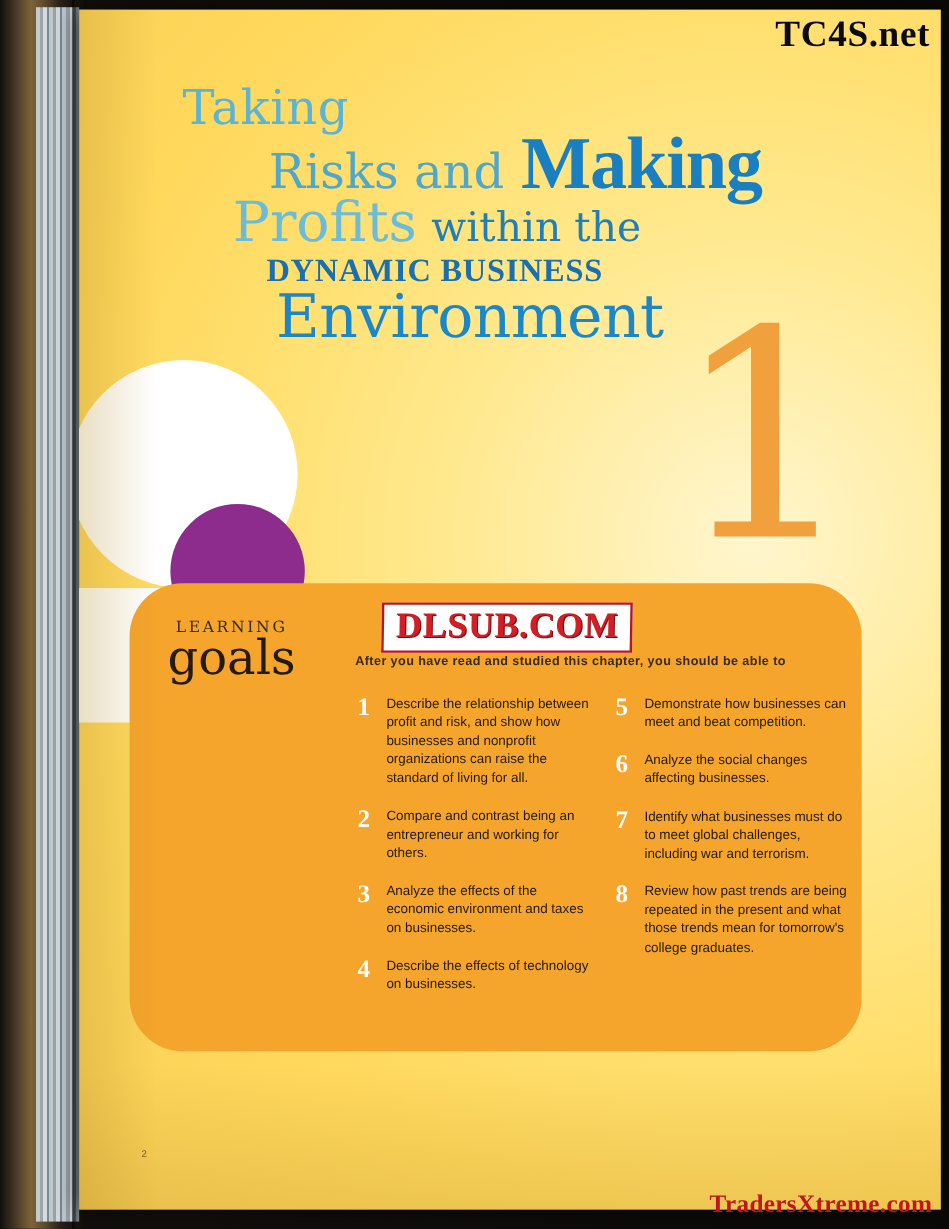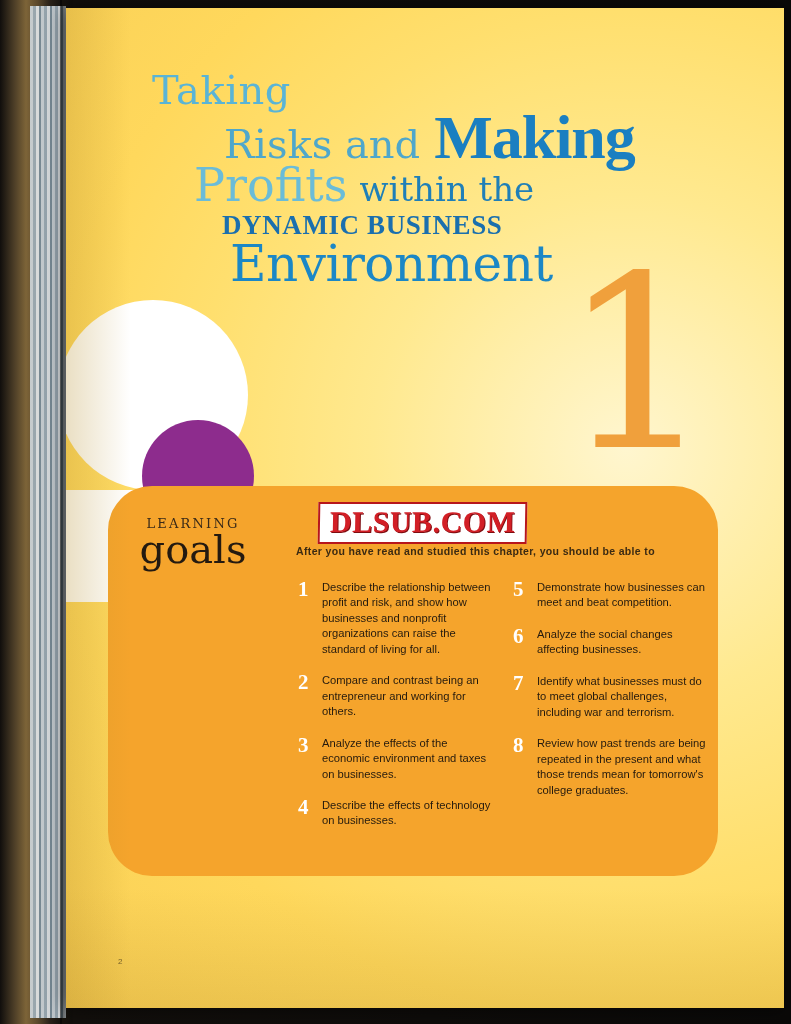--- a/index.html
+++ b/index.html
@@ -288,14 +288,16 @@
           <span class="goal-text">Review how past trends are being repeated in the present and what those trends mean for tomorrow's college graduates.</span>
         </div>
       </div>
     </div>
 
     <div class="page-num">2</div>
 
     <div class="wm-center">DLSUB.COM</div>
   </div>
 
+  <div class="wm-top">TC4S.net</div>
+  <div class="wm-bottom">TradersXtreme.com</div>
 
 </div>
 
 </body></html>

